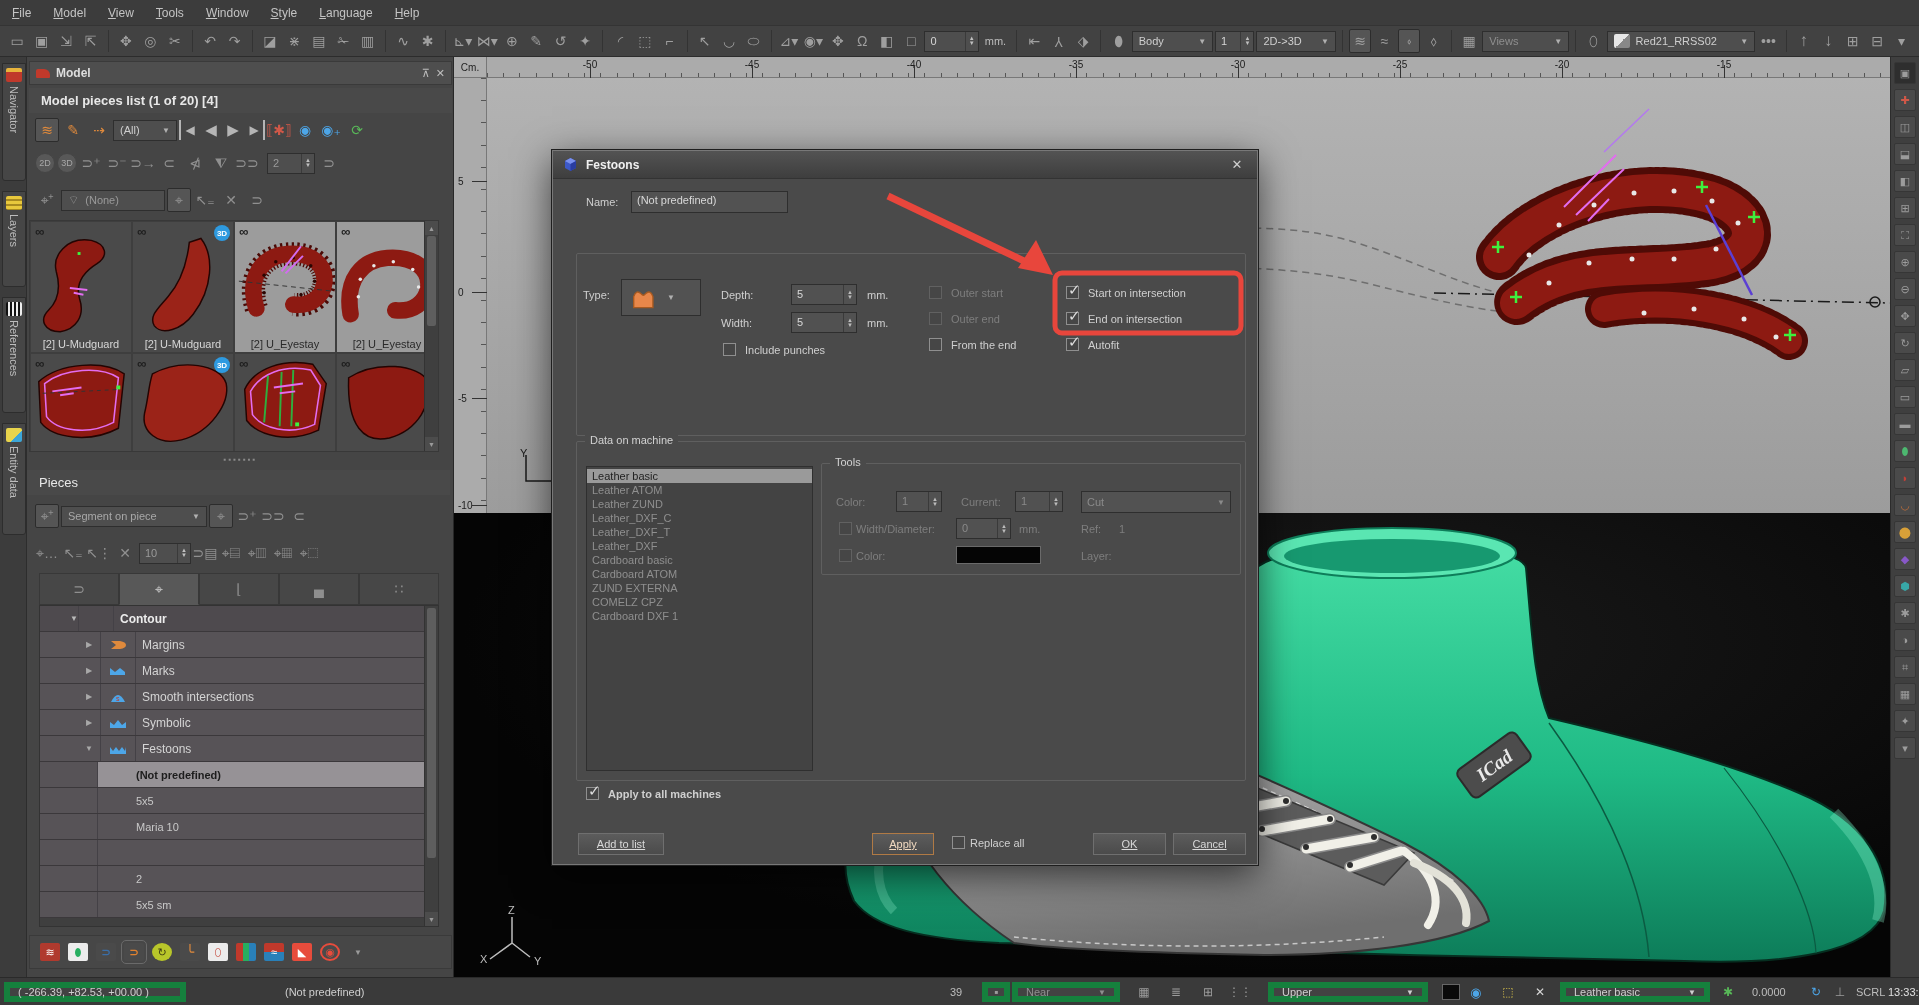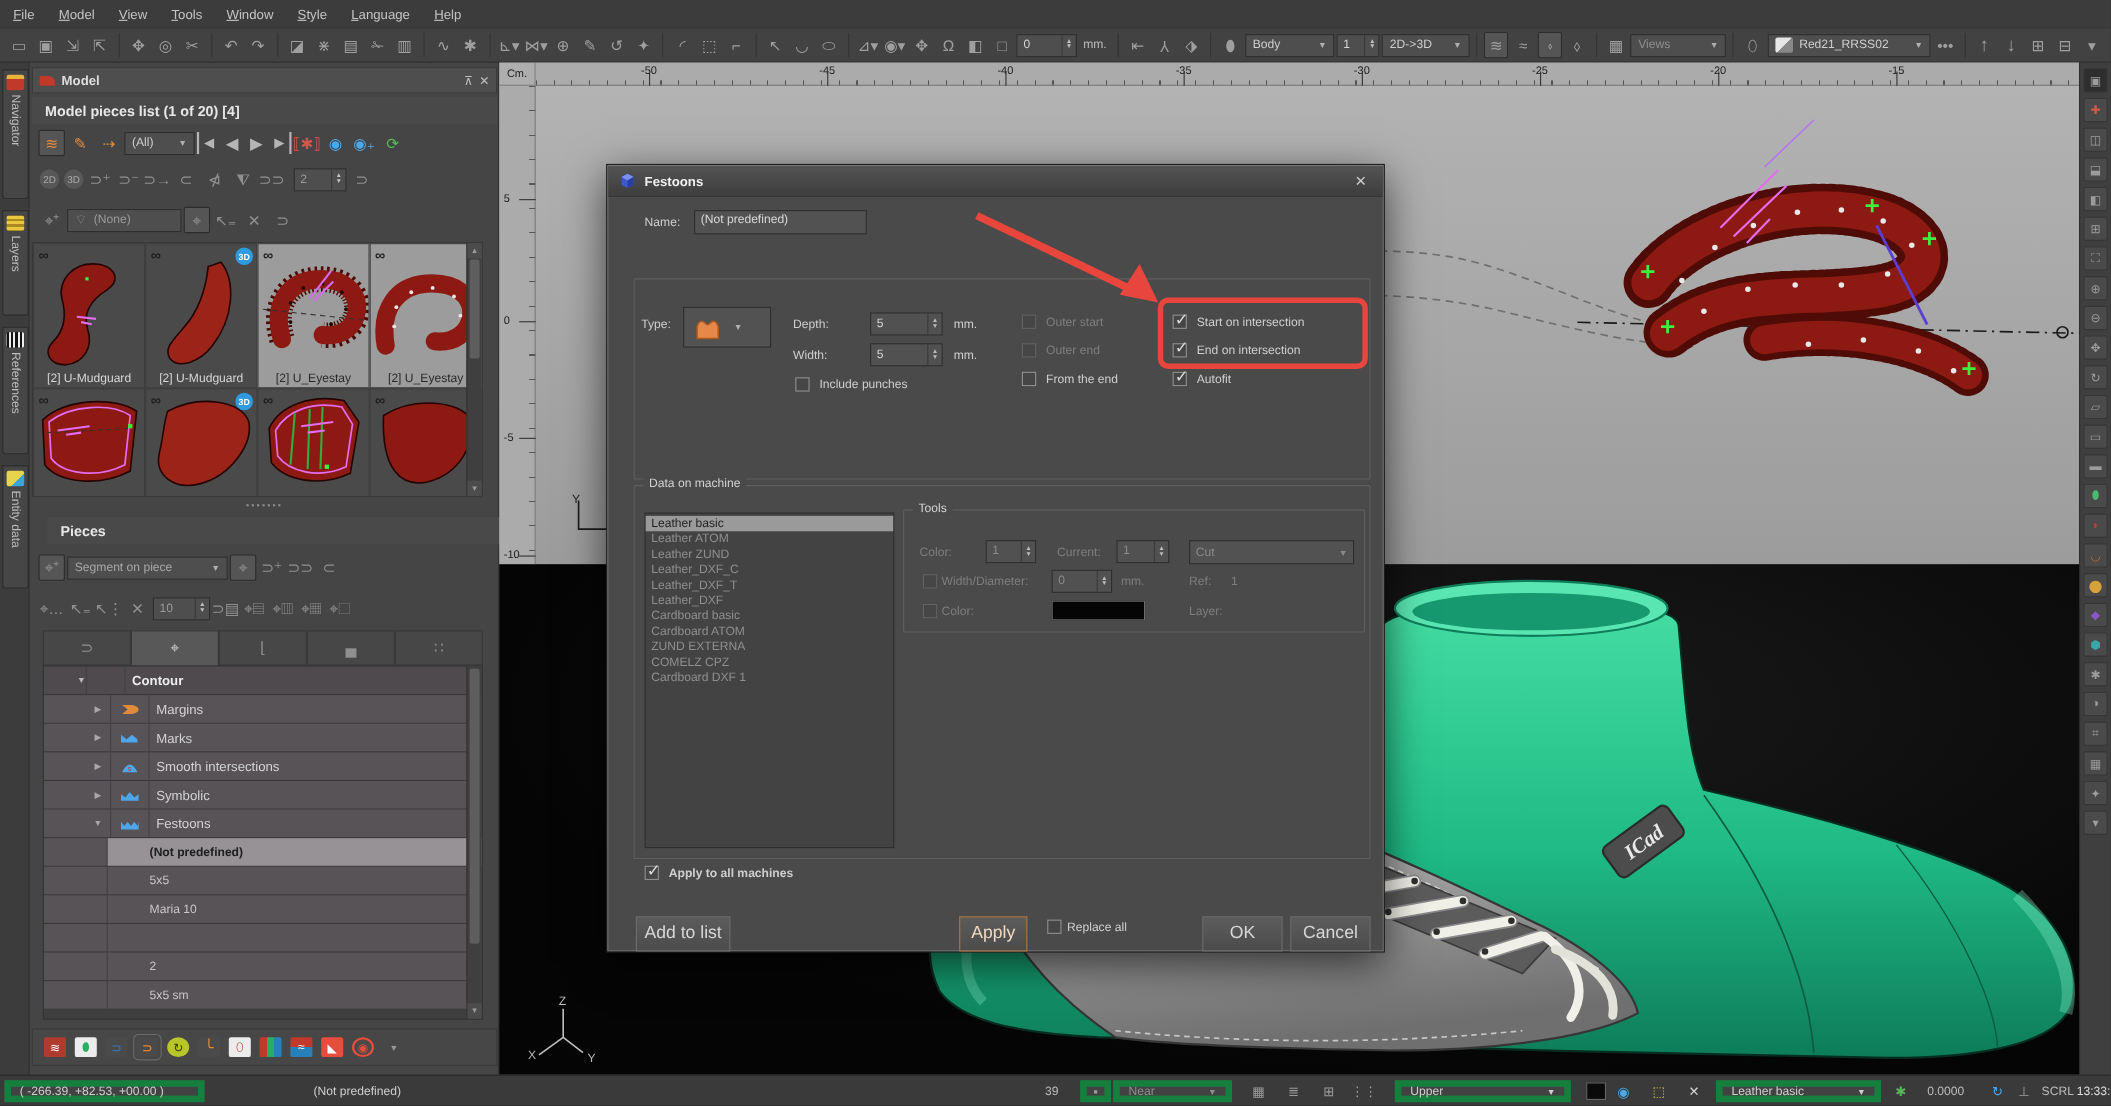--- a/index.html
+++ b/index.html
@@ -43,21 +43,21 @@
   .thumb { position:relative; border:1px solid #3e3e3e; background:#4a4a4a; }
   .thumb.sel { background:#9c9c9c; }
   .thumb .lbl { position:absolute; left:0; bottom:2px; width:100%; text-align:center; font-size:11px; color:#d6d6d6; }
   .thumb.sel .lbl { color:#2a2a2a; }
   .link-ico { position:absolute; left:4px; top:2px; font-size:13px; color:#1e1e1e; font-weight:bold; }
   .badge3d { position:absolute; right:3px; top:3px; width:16px; height:16px; border-radius:50%; background:#2e9ae0; color:#fff; font-size:8px; font-weight:bold; display:flex; align-items:center; justify-content:center; z-index:3;}
   .vsb { position:absolute; right:0; width:14px; background:#3f3f3f; border-left:1px solid #333; }
   .vsb .sb-btn { height:14px; display:flex; align-items:center; justify-content:center; font-size:7px; color:#9a9a9a; background:#4c4c4c; }
   .vsb .sb-thumb { margin:1px 2px; background:#5e5e5e; border-radius:2px; }
   #splitdots { position:absolute; left:2px; top:398px; width:423px; height:8px; display:flex; align-items:center; justify-content:center; color:#8a8a8a; font-size:8px; letter-spacing:2px; }
-  #pieces-title { position:absolute; left:16px; top:413px; width:423px; height:25px; display:flex; align-items:center; padding:0 12px; font-weight:bold; font-size:13px; color:#e8e8e8; background:#494949; }
+  #pieces-title { position:absolute; left:0; top:413px; width:423px; height:25px; display:flex; align-items:center; padding:0 12px; font-weight:normal; font-size:13px; color:#e8e8e8; background:#494949; }
   #ptabs { position:absolute; left:12px; top:516px; width:400px; height:32px; display:flex; }
   .ptab { flex:1; border:1px solid #383838; background:#474747; display:flex; align-items:center; justify-content:center; color:#8f8f8f; font-size:14px; }
   .ptab.sel { background:#585858; border-bottom-color:#585858; color:#c9c9c9; }
   #ptree { position:absolute; left:12px; top:548px; width:400px; height:322px; background:#3f3f3f; border:1px solid #333; }
   .trow { height:26px; display:flex; align-items:center; border-bottom:1px solid #3b383b; background:#575357; }
   .trow .exp0 { width:38px; text-align:right; color:#b8b8b8; font-size:8px; }
   .trow .exp1 { width:22px; text-align:center; color:#a8a8a8; font-size:8px; }
   .tcell-ico { width:36px; height:25px; display:flex; align-items:center; justify-content:center; border-left:1px solid #444146; border-right:1px solid #444146; }
   .trow .tlabel { padding-left:6px; color:#d4d4d4; font-size:12px; }
   .trow.hdr { background:#4e4a4e; }
@@ -102,21 +102,21 @@
   .cb { position:absolute; width:13px; height:13px; background:#464646; border:1px solid #8f8f8f; }
   .cb.dis { border-color:#616161; }
   .cb .chk { position:absolute; left:1px; top:-6px; color:#dedede; font-size:15px; }
   .spin2 { position:absolute; height:21px; background:#515151; border:1px solid #2e2e2e; display:flex; }
   .spin2 .val { flex:1; padding:3px 5px; color:#d8d8d8; }
   .spin2.dim .val { color:#8a8a8a; }
   .spin2 .udbtns { width:13px; border-left:1px solid #3a3a3a; display:flex; flex-direction:column; align-items:center; justify-content:center; font-size:6px; color:#bcbcbc; line-height:5px; }
   #machlist { position:absolute; left:33px; top:315px; width:227px; height:305px; background:#434343; border:1px solid #2f2f2f; padding-top:2px; }
   .mitem { height:14px; line-height:14px; padding-left:5px; color:#8f8f8f; font-size:11px; white-space:nowrap; }
   .mitem.sel { background:#9a9a9a; color:#1f1f1f; }
-  .dbtn { position:absolute; height:32px; background:linear-gradient(180deg,#5c5c5c,#4b4b4b); border:1px solid #6f6f6f; color:#d8d8d8; font-size:16px; display:flex; align-items:center; justify-content:center; }
+  .dbtn { position:absolute; height:22px; background:linear-gradient(180deg,#5c5c5c,#4b4b4b); border:1px solid #6f6f6f; color:#d8d8d8; font-size:11px; display:flex; align-items:center; justify-content:center;text-decoration:underline; }
   .swatch { position:absolute; background:#050505; border:1px solid #6a6a6a; }
 
   
   #annot { position:absolute; left:0; top:0; width:1919px; height:1005px; z-index:90; pointer-events:none; }
 
   
   #statusbar { position:absolute; left:0; top:977px; width:1919px; height:28px; background:#3a3a3a; border-top:1px solid #2a2a2a; font-size:11px; }
   .st { position:absolute; top:0; height:28px; display:flex; align-items:center; color:#cfcfcf; }
   .st-box { border:6px solid #15803d; background:#424242; padding:0 8px; height:20px; top:4px; }
   .st-ico { width:20px; justify-content:center; color:#9c9c9c; font-size:12px; }

